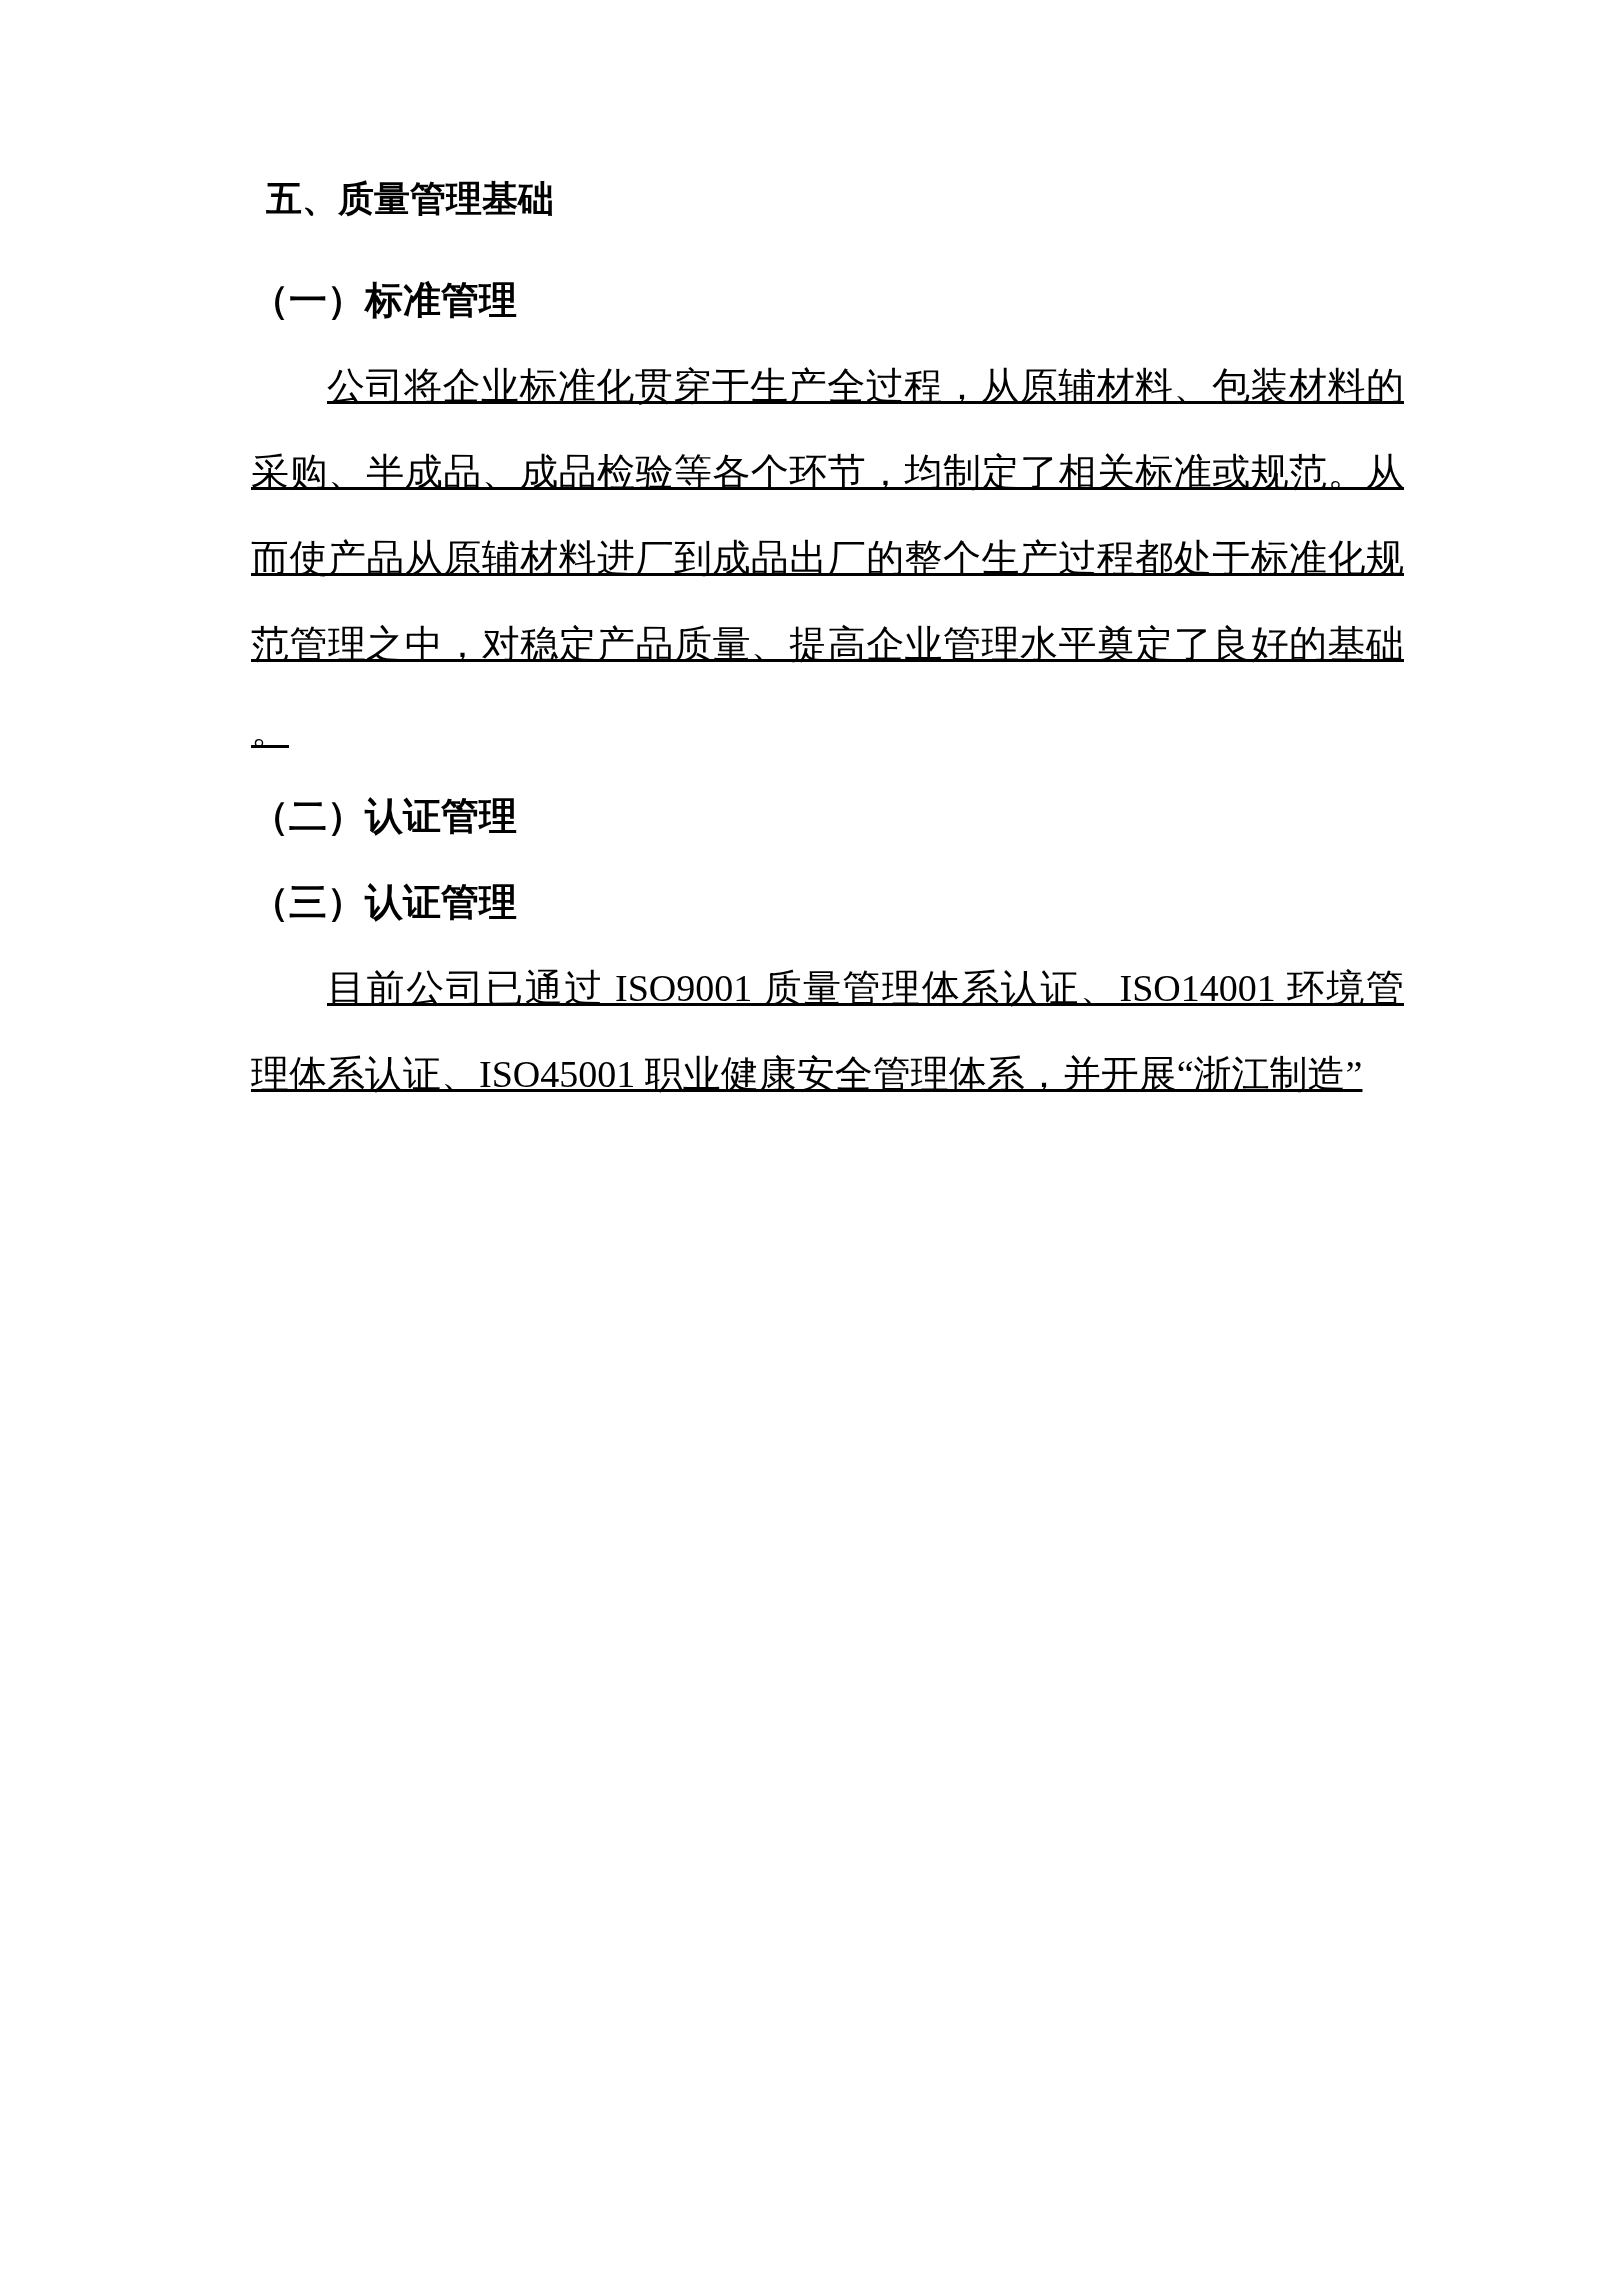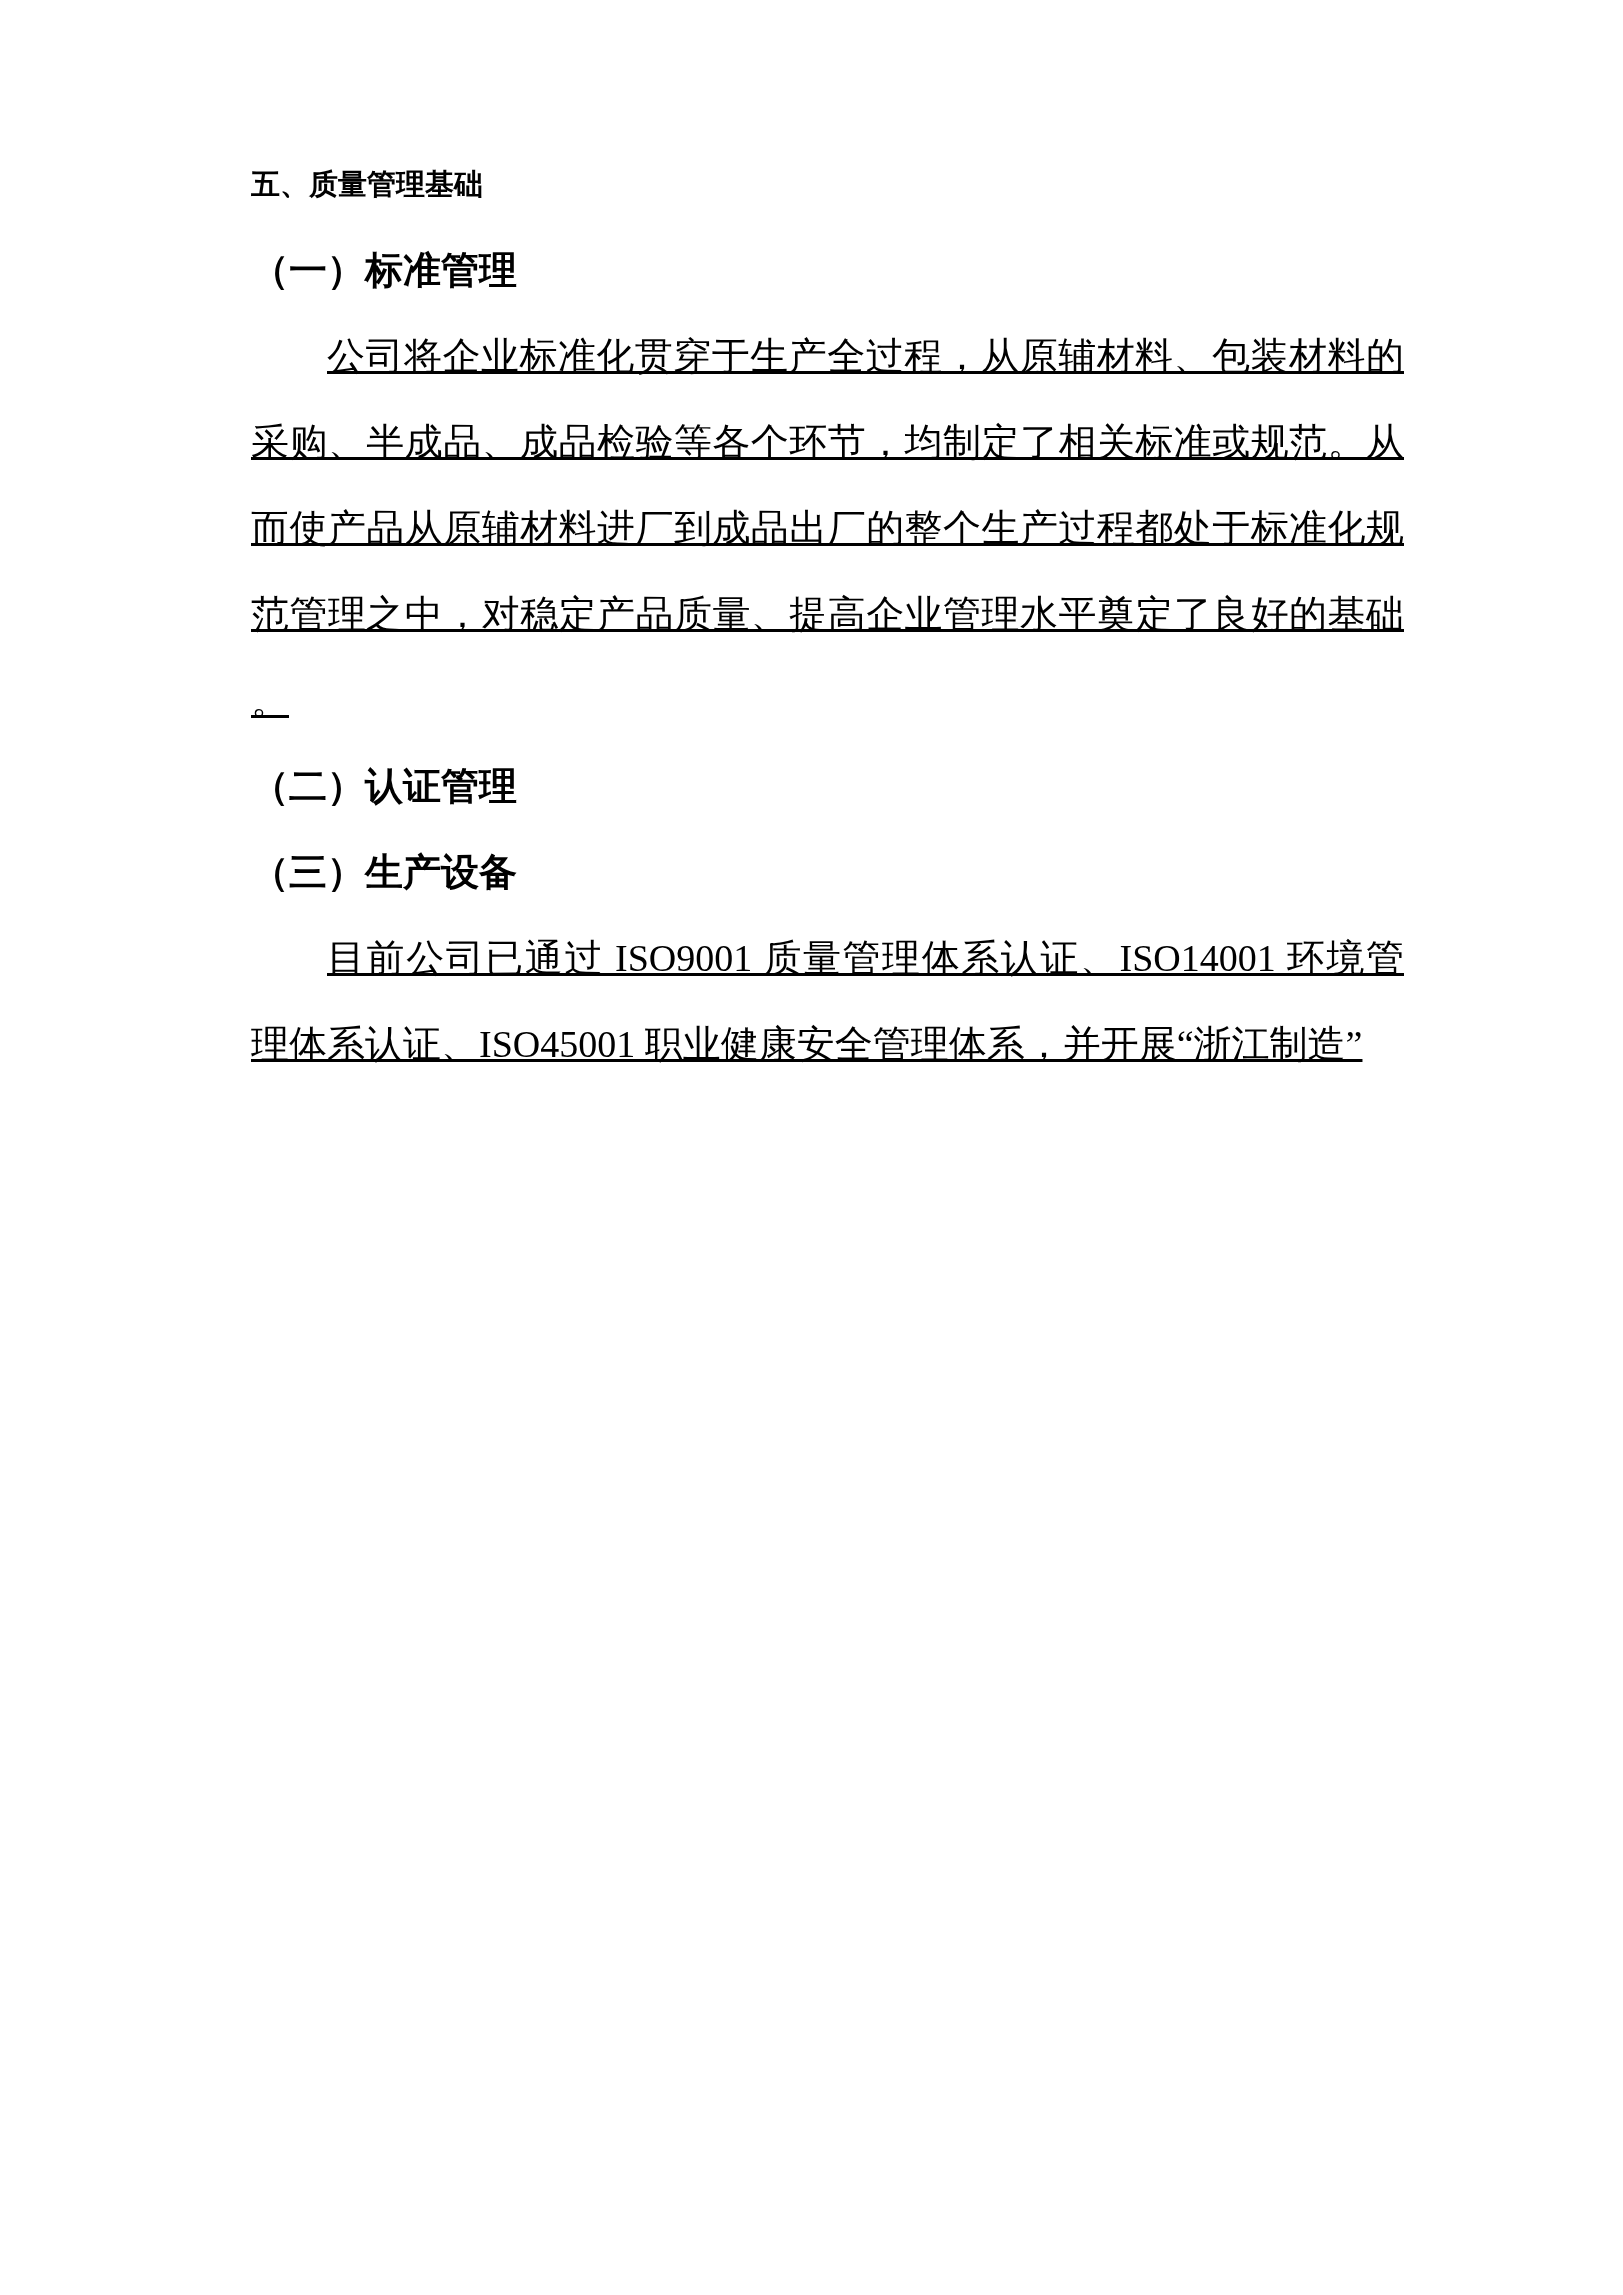--- a/index.html
+++ b/index.html
@@ -16,24 +16,24 @@
     padding: 141px 219px 0 251px;
     font-family: "Liberation Serif", "DejaVu Serif", serif;
     font-size: 38px;
     line-height: 86px;
     color: #000000;
     text-align: justify;
     text-justify: inter-ideograph;
     overflow: hidden;
   }
   .doc-title {
-    font-size: 29px;
+    font-size: 36px;
     font-weight: bold;
     line-height: 86px;
-    margin: 0;
+    margin: 15px;
     text-align: left;
   }
   .section-heading {
     font-weight: bold;
     font-size: 38px;
     line-height: 86px;
     margin: 0;
     text-align: left;
   }
   .para {
@@ -53,18 +53,18 @@
 
   <h2 class="section-heading">（一）标准管理</h2>
 
   <p class="para">公司将企业标准化贯穿于生产全过程，从原辅材料、包装材料的采购、半成品、成品检验等各个环节，均制定了相关标准或规范。从而使产品从原辅材料进厂到成品出厂的整个生产过程都处于标准化规范管理之中，对稳定产品质量、提高企业管理水平奠定了良好的基础。</p>
 
   <h2 class="section-heading">（二）认证管理</h2>
 
 
 
 
-  <h2 class="section-heading">（三）生产设备</h2>
+  <h2 class="section-heading">（三）认证管理</h2>
 
   <p class="para">目前公司已通过 ISO9001 质量管理体系认证、ISO14001 环境管理体系认证、ISO45001 职业健康安全管理体系，并开展“浙江制造”</p>
 
 </div>
 
 
 </body></html>

